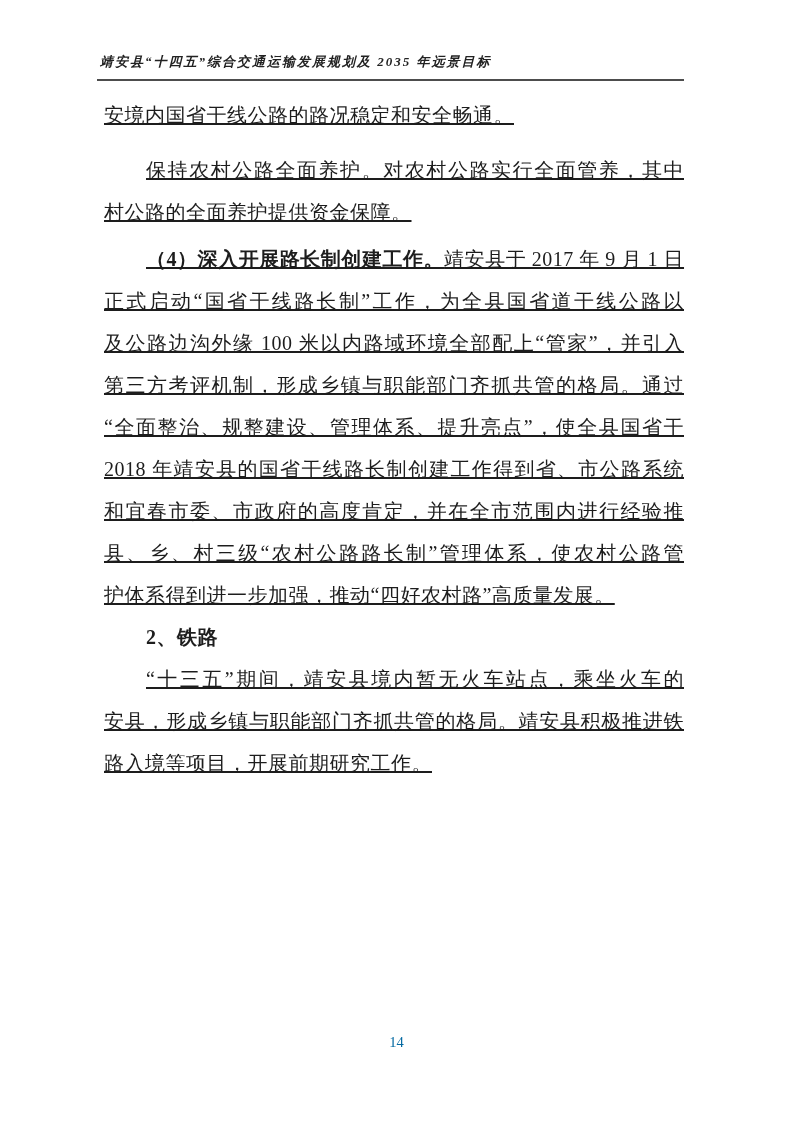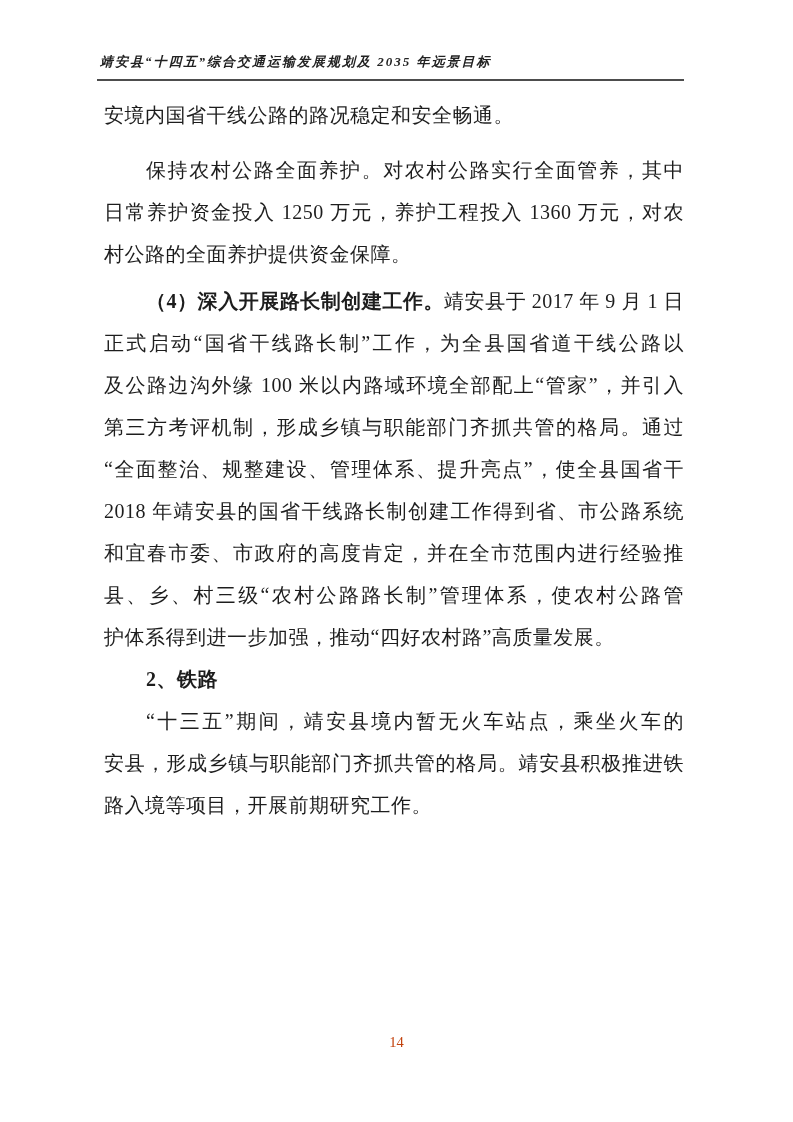--- a/index.html
+++ b/index.html
@@ -39,60 +39,60 @@
     left: 104px;
     width: 580px;
     font-size: 20px;
     line-height: 42px;
     letter-spacing: 0.5px;
   }
   .line {
     text-align: justify;
     text-align-last: justify;
     white-space: nowrap;
+    text-decoration: underline;
   }
   .line.last { text-align-last: left; }
   .line.indent { text-indent: 42px; }
   .bold { font-weight: bold; }
   .para-2 { margin-top: 13px; }
   .para-3 { margin-top: 5px; }
   .heading-line {
     font-weight: bold;
     text-indent: 42px;
     text-align-last: left;
   }
   .page-number {
     position: absolute;
     top: 1033px;
     left: 0;
     width: 793px;
     text-align: center;
     font-size: 14.5px;
     line-height: 18px;
-    color: #c2410c;
+    color: #0369a1;
   }
 </style>
 </head>
 <body>
 
 <div class="page">
 
   <div class="header-title">靖安县“十四五”综合交通运输发展规划及 2035 年远景目标</div>
 
   <div class="header-rule"></div>
 
   <div class="content">
 
     <div class="para">
       <div class="line last">安境内国省干线公路的路况稳定和安全畅通。</div>
     </div>
 
     <div class="para para-2">
       <div class="line indent">保持农村公路全面养护。对农村公路实行全面管养，其中</div>
-      <div class="line">日常养护资金投入 1250 万元，养护工程投入 1360 万元，对农</div>
       <div class="line last">村公路的全面养护提供资金保障。</div>
     </div>
 
     <div class="para para-3">
       <div class="line indent"><span class="bold">（4）深入开展路长制创建工作。</span><span>靖安县于 2017 年 9 月 1 日</span></div>
       <div class="line">正式启动“国省干线路长制”工作，为全县国省道干线公路以</div>
       <div class="line">及公路边沟外缘 100 米以内路域环境全部配上“管家”，并引入</div>
       <div class="line">第三方考评机制，形成乡镇与职能部门齐抓共管的格局。通过</div>
       <div class="line">“全面整治、规整建设、管理体系、提升亮点”，使全县国省干</div>
       <div class="line">2018 年靖安县的国省干线路长制创建工作得到省、市公路系统</div>

